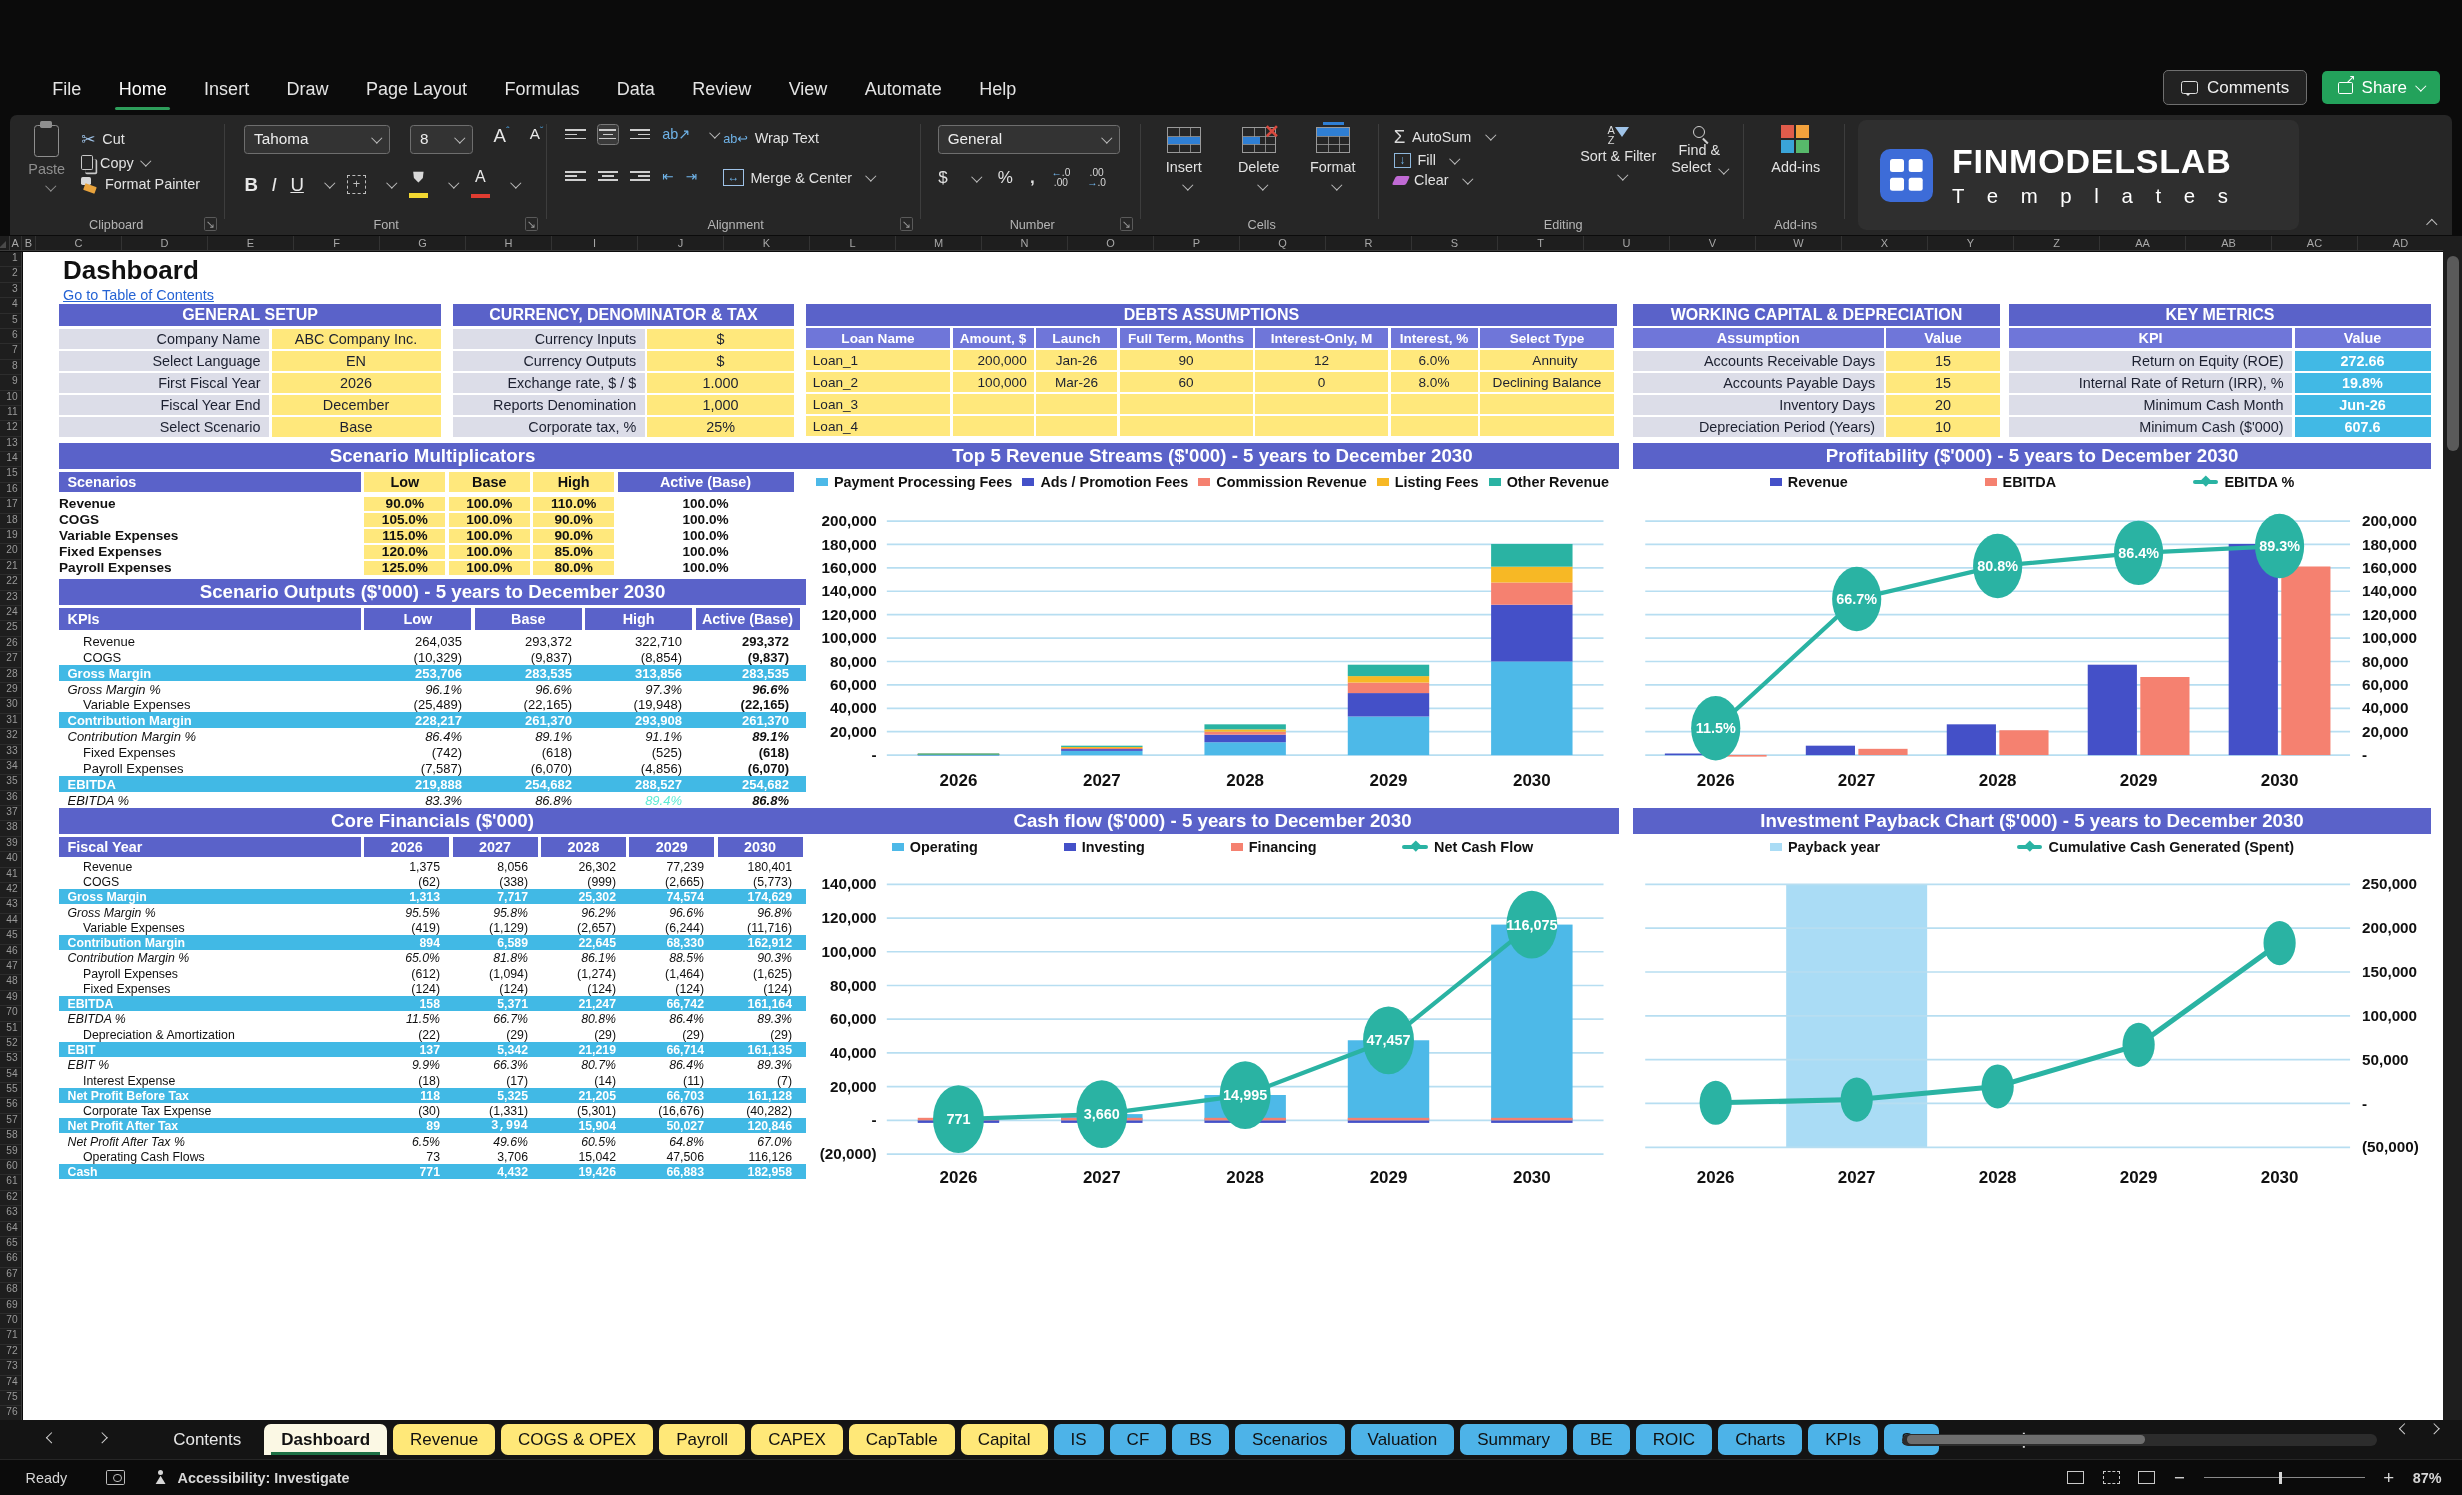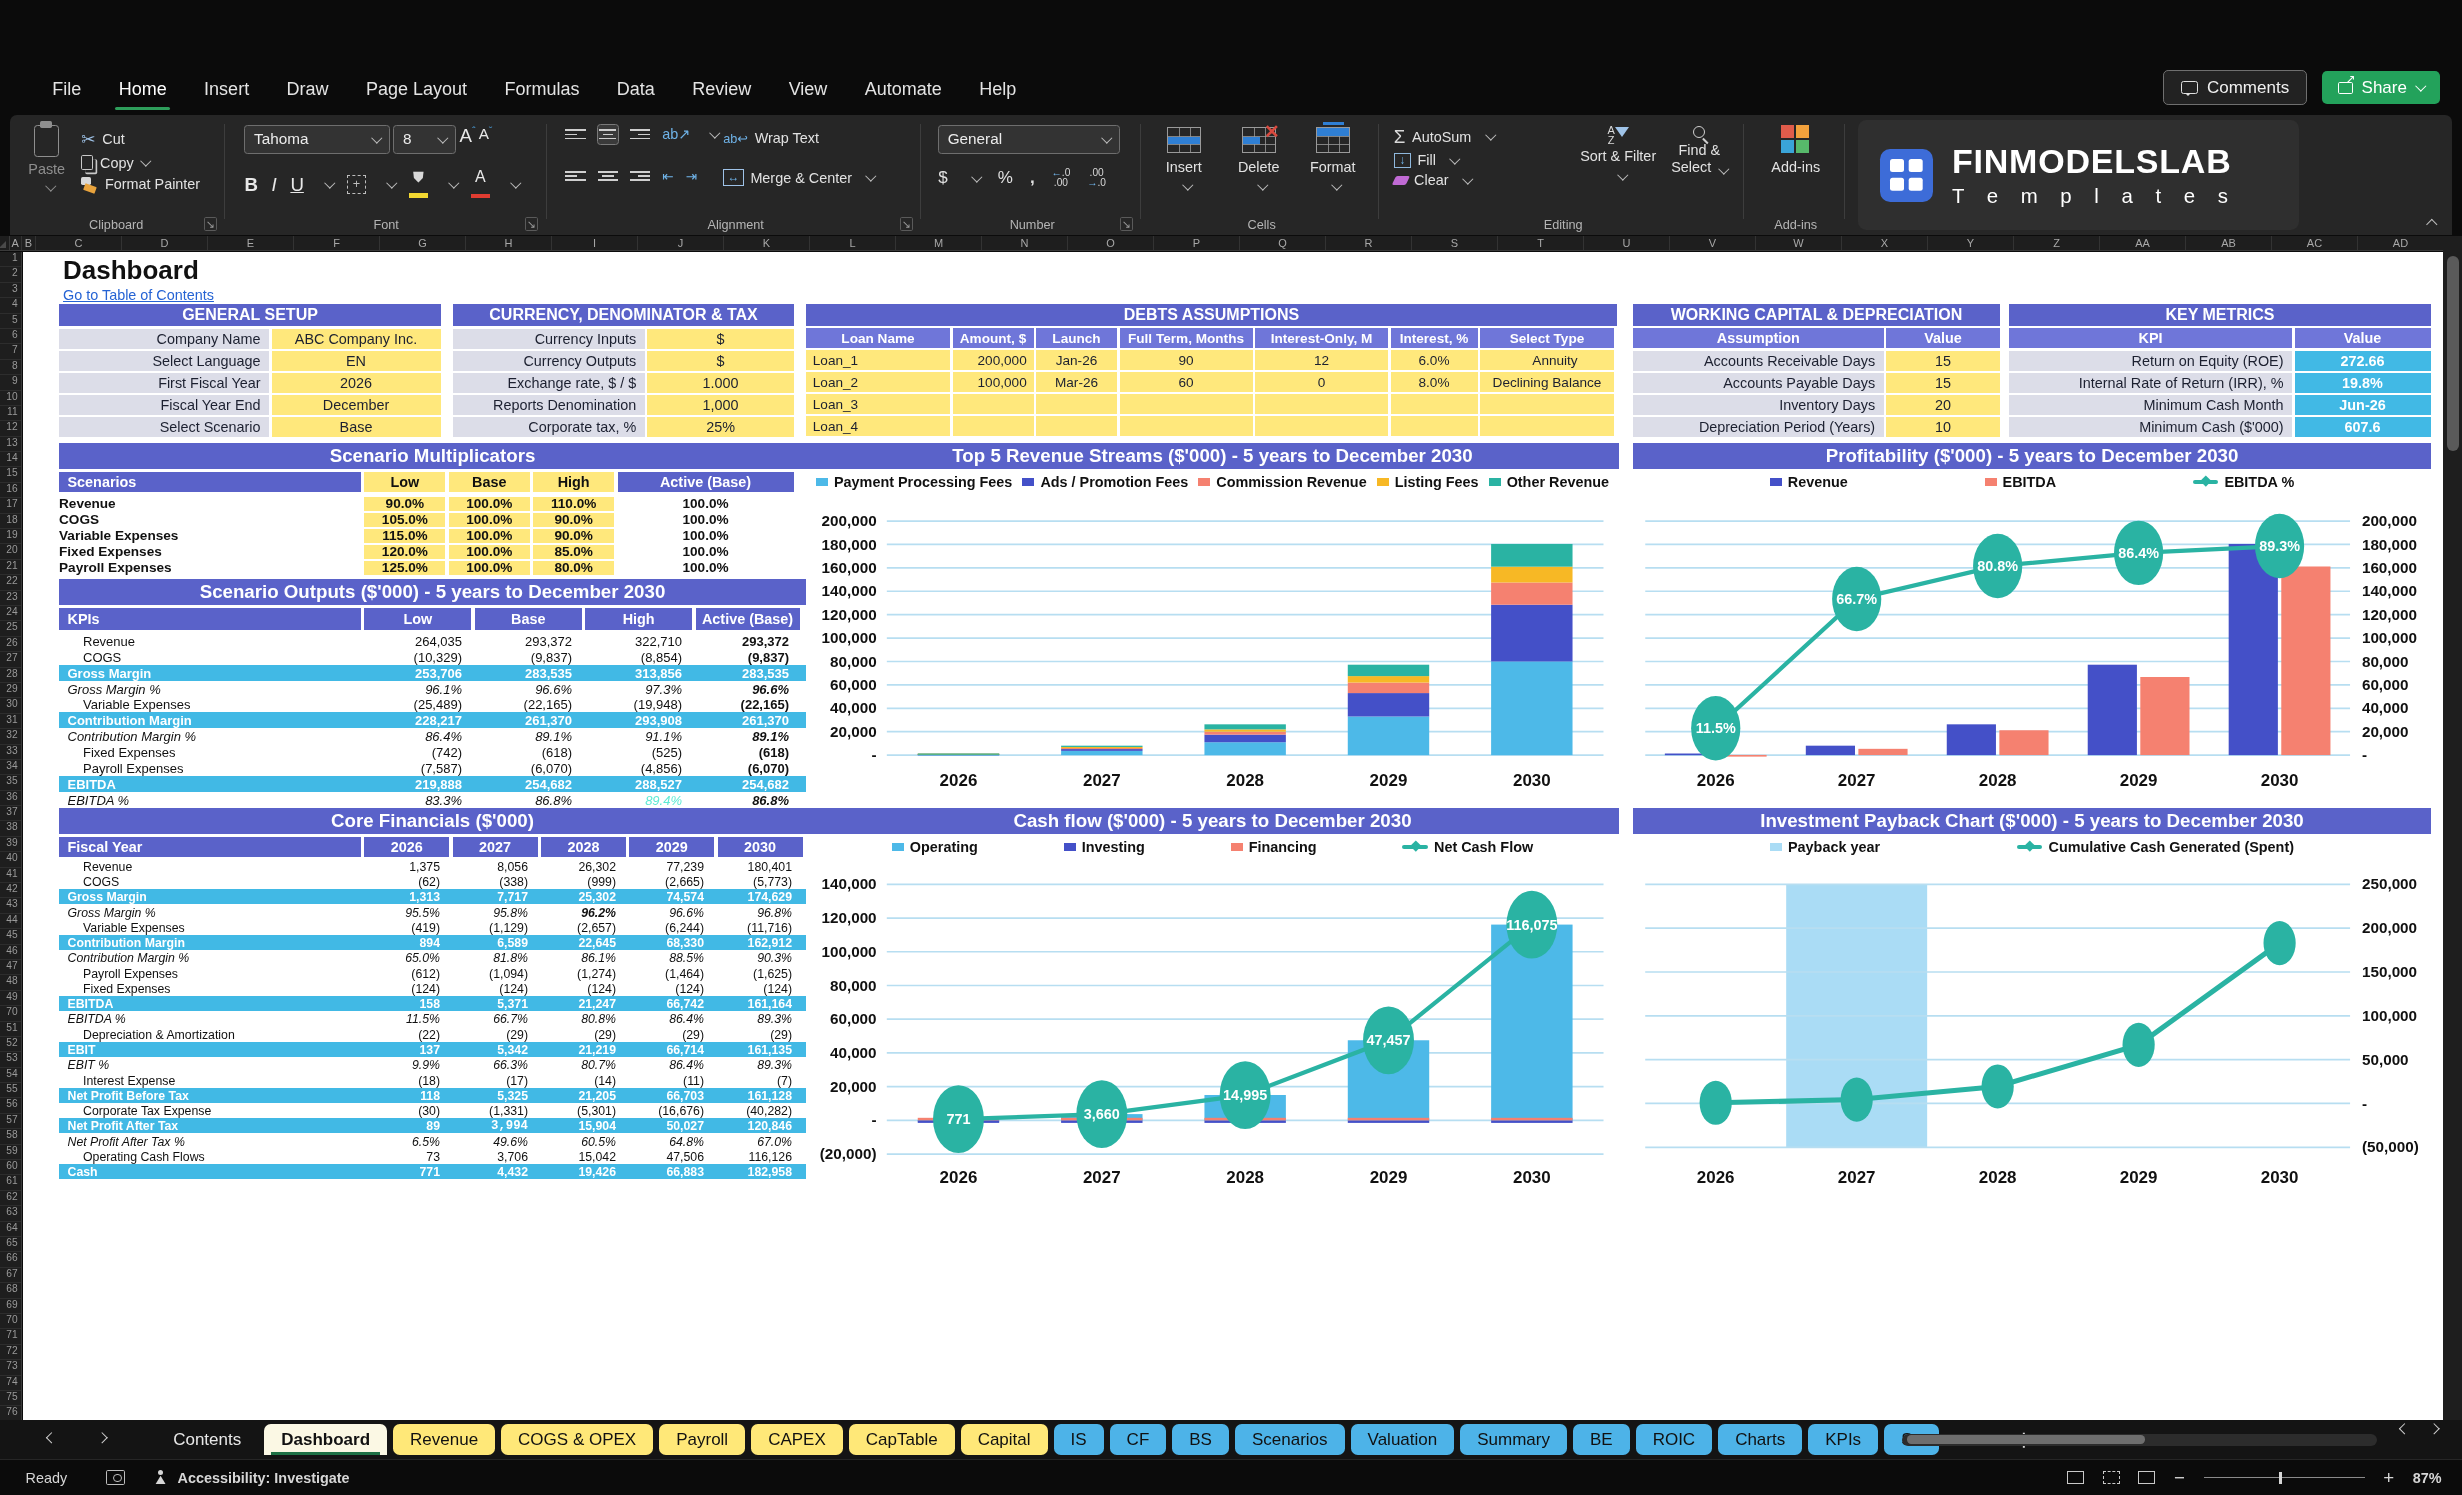--- a/index.html
+++ b/index.html
@@ -219,21 +219,21 @@
             <span class="ico-brush"></span>
             <span>Format Painter</span>
           </div>
       </div>
       <div class="rlabel">Clipboard</div>
       <div class="launcher">↘</div>
     </div>
     <div class="rsep" style="left:214px"></div>
 
     <div class="rgroup" style="left:219px;width:314px">
-      <div style="position:absolute;left:15.3px;top:10.2px;display:flex;gap:3px">
+      <div style="position:absolute;left:15.3px;top:10.2px;display:flex;gap:20px">
         <div class="dropdown" style="width:146px">
             <span>Tahoma</span>
             <span class="chev" style="border-color:#bdbdbd"></span>
           </div>
         <div class="dropdown" style="width:63px">
             <span>8</span>
             <span class="chev" style="border-color:#bdbdbd"></span>
           </div>
         <span class="fmt-letter">A<span class="sup">ˆ</span></span>
         <span class="fmt-letter" style="font-size:15.3px">A<span class="sup" style="color:#4a9edb">ˇ</span></span>
@@ -818,21 +818,21 @@
         <div class="cell fin-num" style="width: 88px; height: 100%; font-size: 12.3px; color: rgb(255, 255, 255); font-style: normal; font-weight: bold;">1,313</div>
         <div class="cell fin-num" style="width: 88px; height: 100%; font-size: 12.3px; color: rgb(255, 255, 255); font-style: normal; font-weight: bold;">7,717</div>
         <div class="cell fin-num" style="width: 88px; height: 100%; font-size: 12.3px; color: rgb(255, 255, 255); font-style: normal; font-weight: bold;">25,302</div>
         <div class="cell fin-num" style="width: 88px; height: 100%; font-size: 12.3px; color: rgb(255, 255, 255); font-style: normal; font-weight: bold;">74,574</div>
         <div class="cell fin-num" style="width: 88px; height: 100%; font-size: 12.3px; color: rgb(255, 255, 255); font-style: normal; font-weight: bold;">174,629</div>
       </div>
       <div class="abs fin-row" style="left: 59px; top: 905px; width: 747px; height: 15.3px;">
         <div class="cell" style="width: 305px; height: 100%; font-size: 12.3px; padding-left: 8.5px; color: rgb(17, 17, 17); font-weight: normal; font-style: italic;">Gross Margin %</div>
         <div class="cell fin-num" style="width: 88px; height: 100%; font-size: 12.3px; color: rgb(17, 17, 17); font-style: italic; font-weight: normal;">95.5%</div>
         <div class="cell fin-num" style="width: 88px; height: 100%; font-size: 12.3px; color: rgb(17, 17, 17); font-style: italic; font-weight: normal;">95.8%</div>
-        <div class="cell fin-num" style="width: 88px; height: 100%; font-size: 12.3px; color: rgb(17, 17, 17); font-style: italic; font-weight: bold;">96.2%</div>
+        <div class="cell fin-num" style="width: 88px; height: 100%; font-size: 12.3px; color: rgb(17, 17, 17); font-style: italic; font-weight: normal;">96.2%</div>
         <div class="cell fin-num" style="width: 88px; height: 100%; font-size: 12.3px; color: rgb(17, 17, 17); font-style: italic; font-weight: normal;">96.6%</div>
         <div class="cell fin-num" style="width: 88px; height: 100%; font-size: 12.3px; color: rgb(17, 17, 17); font-style: italic; font-weight: normal;">96.8%</div>
       </div>
       <div class="abs fin-row" style="left: 59px; top: 920px; width: 747px; height: 15.3px;">
         <div class="cell" style="width: 305px; height: 100%; font-size: 12.3px; padding-left: 24px; color: rgb(17, 17, 17); font-weight: normal; font-style: normal;">Variable Expenses</div>
         <div class="cell fin-num" style="width: 88px; height: 100%; font-size: 12.3px; color: rgb(17, 17, 17); font-style: normal; font-weight: normal;">(419)</div>
         <div class="cell fin-num" style="width: 88px; height: 100%; font-size: 12.3px; color: rgb(17, 17, 17); font-style: normal; font-weight: normal;">(1,129)</div>
         <div class="cell fin-num" style="width: 88px; height: 100%; font-size: 12.3px; color: rgb(17, 17, 17); font-style: normal; font-weight: normal;">(2,657)</div>
         <div class="cell fin-num" style="width: 88px; height: 100%; font-size: 12.3px; color: rgb(17, 17, 17); font-style: normal; font-weight: normal;">(6,244)</div>
         <div class="cell fin-num" style="width: 88px; height: 100%; font-size: 12.3px; color: rgb(17, 17, 17); font-style: normal; font-weight: normal;">(11,716)</div>

